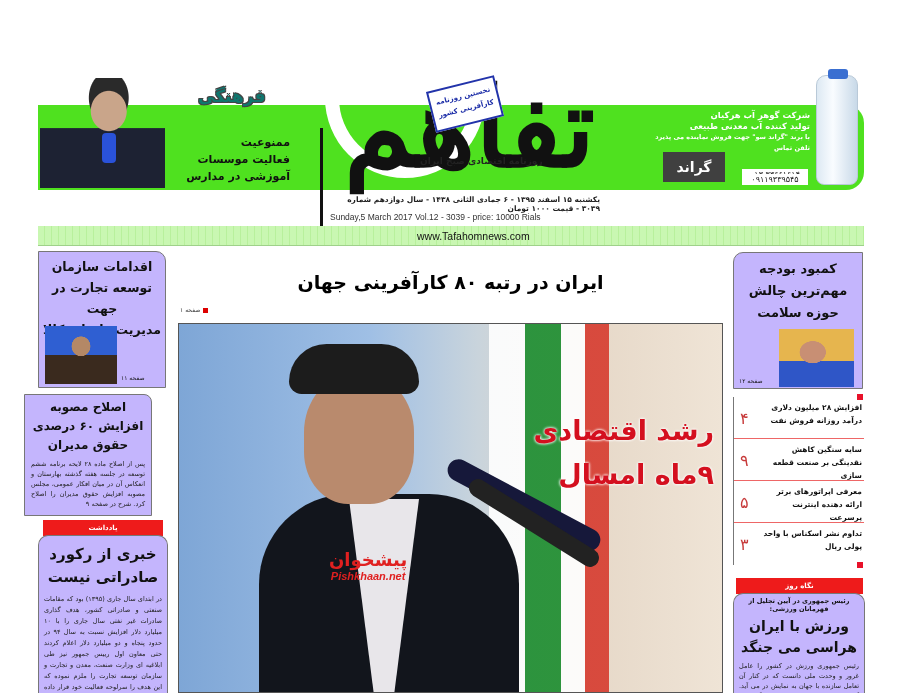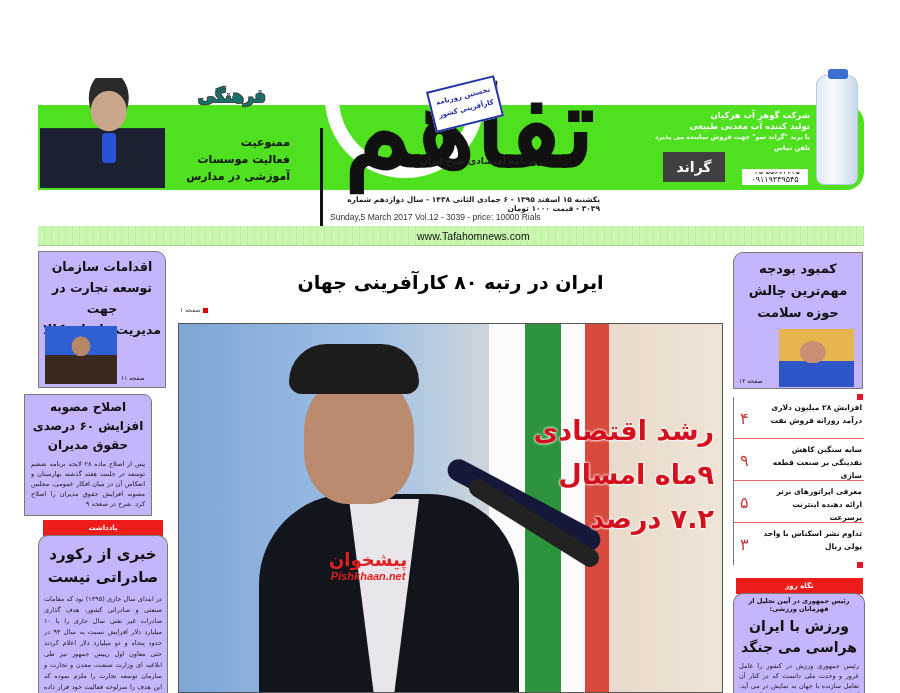--- a/index.html
+++ b/index.html
@@ -174,21 +174,20 @@
     <div class="body"></div>
     <div class="shirt"></div>
     <div class="face"></div>
     <div class="hair" style="height:50px;"></div>
   </div>
   <div class="mic-main"></div>
   <div class="mic-main2"></div>
   <div class="photo-title">
     <div>رشد اقتصادی</div>
     <div>۹ماه امسال</div>
-    <div>۷.۲ درصد</div>
   </div>
   <div class="watermark">
     <div class="fa">پیشخوان</div>
     <div class="en">Pishkhaan.net</div>
   </div>
 </div>
 
 <div class="box box-1">
   <div class="title">
     <div>اقدامات سازمان</div>

